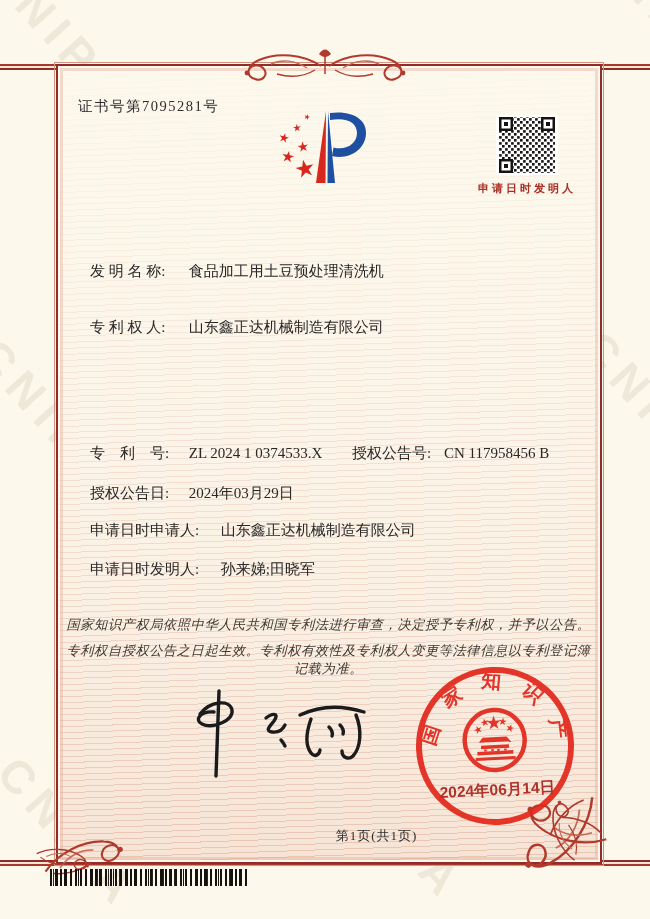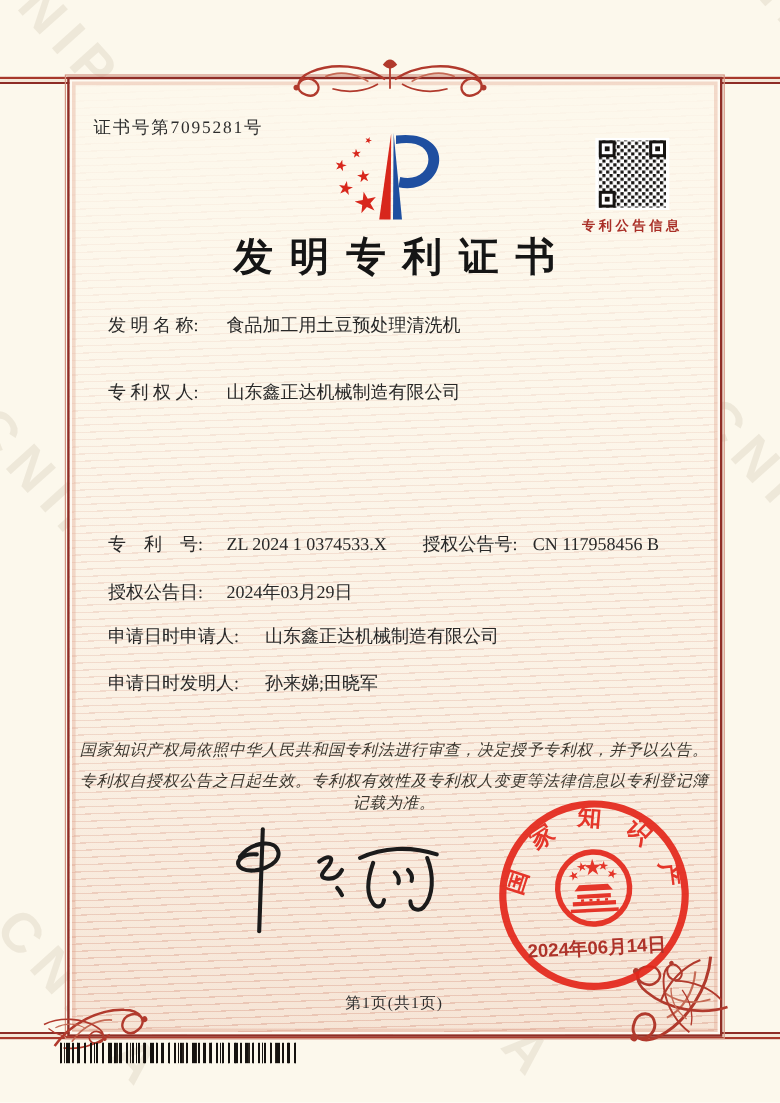--- a/index.html
+++ b/index.html
@@ -52,21 +52,21 @@
   .r7 .lab,.r8 .lab{min-width:118px}
   .notice{ position:absolute; left:60px; width:537px; text-align:center;
     font-size:13.2px; letter-spacing:0.6px; color:#3c3830; font-style:italic;}
   .n1{top:616px}.n2{top:642px}
   .director{ position:absolute; left:88px; top:706px;
     font-family:"Liberation Sans","DejaVu Sans",sans-serif; font-weight:bold;
     font-size:15.5px; line-height:35px; color:#1d1d1d; letter-spacing:2px;}
   .signature{ position:absolute; left:172px; top:684px; }
   .seal{ position:absolute; left:411px; top:662px; }
   .footer-page{ position:absolute; left:57px; top:827px; width:543px; text-align:center;
-    font-size:13px; color:#2c2c2c; letter-spacing:1px;}
+    font-size:13px; color:#2c2c2c; letter-spacing:1px;padding-left:48px;}
   
   .barcode{ position:absolute; left:50px; top:869px; width:198px; height:17px; z-index:4;
     background-image:
       repeating-linear-gradient(90deg,#15120f 0 2px,transparent 2px 5px),
       repeating-linear-gradient(90deg,#15120f 0 1px,transparent 1px 7px),
       repeating-linear-gradient(90deg,transparent 0 3px,#2a241e 3px 4px,transparent 4px 11px);}
 </style>
 </head>
 <body>
 
@@ -146,23 +146,22 @@
           <rect x="5.5" y="4.5" width="9" height="9" fill="#fff"></rect>
           <rect x="8" y="7" width="4" height="4" fill="#161412"></rect>
         <rect x="45" y="2" width="14" height="14" fill="#161412"></rect>
           <rect x="47.5" y="4.5" width="9" height="9" fill="#fff"></rect>
           <rect x="50" y="7" width="4" height="4" fill="#161412"></rect>
         <rect x="3" y="44" width="14" height="14" fill="#161412"></rect>
           <rect x="5.5" y="46.5" width="9" height="9" fill="#fff"></rect>
           <rect x="8" y="49" width="4" height="4" fill="#161412"></rect>
       </g>
     </svg>
-    <div class="qr-caption">专利公告信息</div>
-
-    <div class="title">发明专利证书</div>
+    <div class="qr-caption">申请日时发明人</div>
+
 
     <div class="row r2">
       <span class="lab">专 利 权 人:</span>
       <span class="val">山东鑫正达机械制造有限公司</span>
     </div>
     <div class="row r1">
       <span class="lab">发 明 名 称:</span>
       <span class="val">食品加工用土豆预处理清洗机</span>
     </div>
     <div class="row r5">

